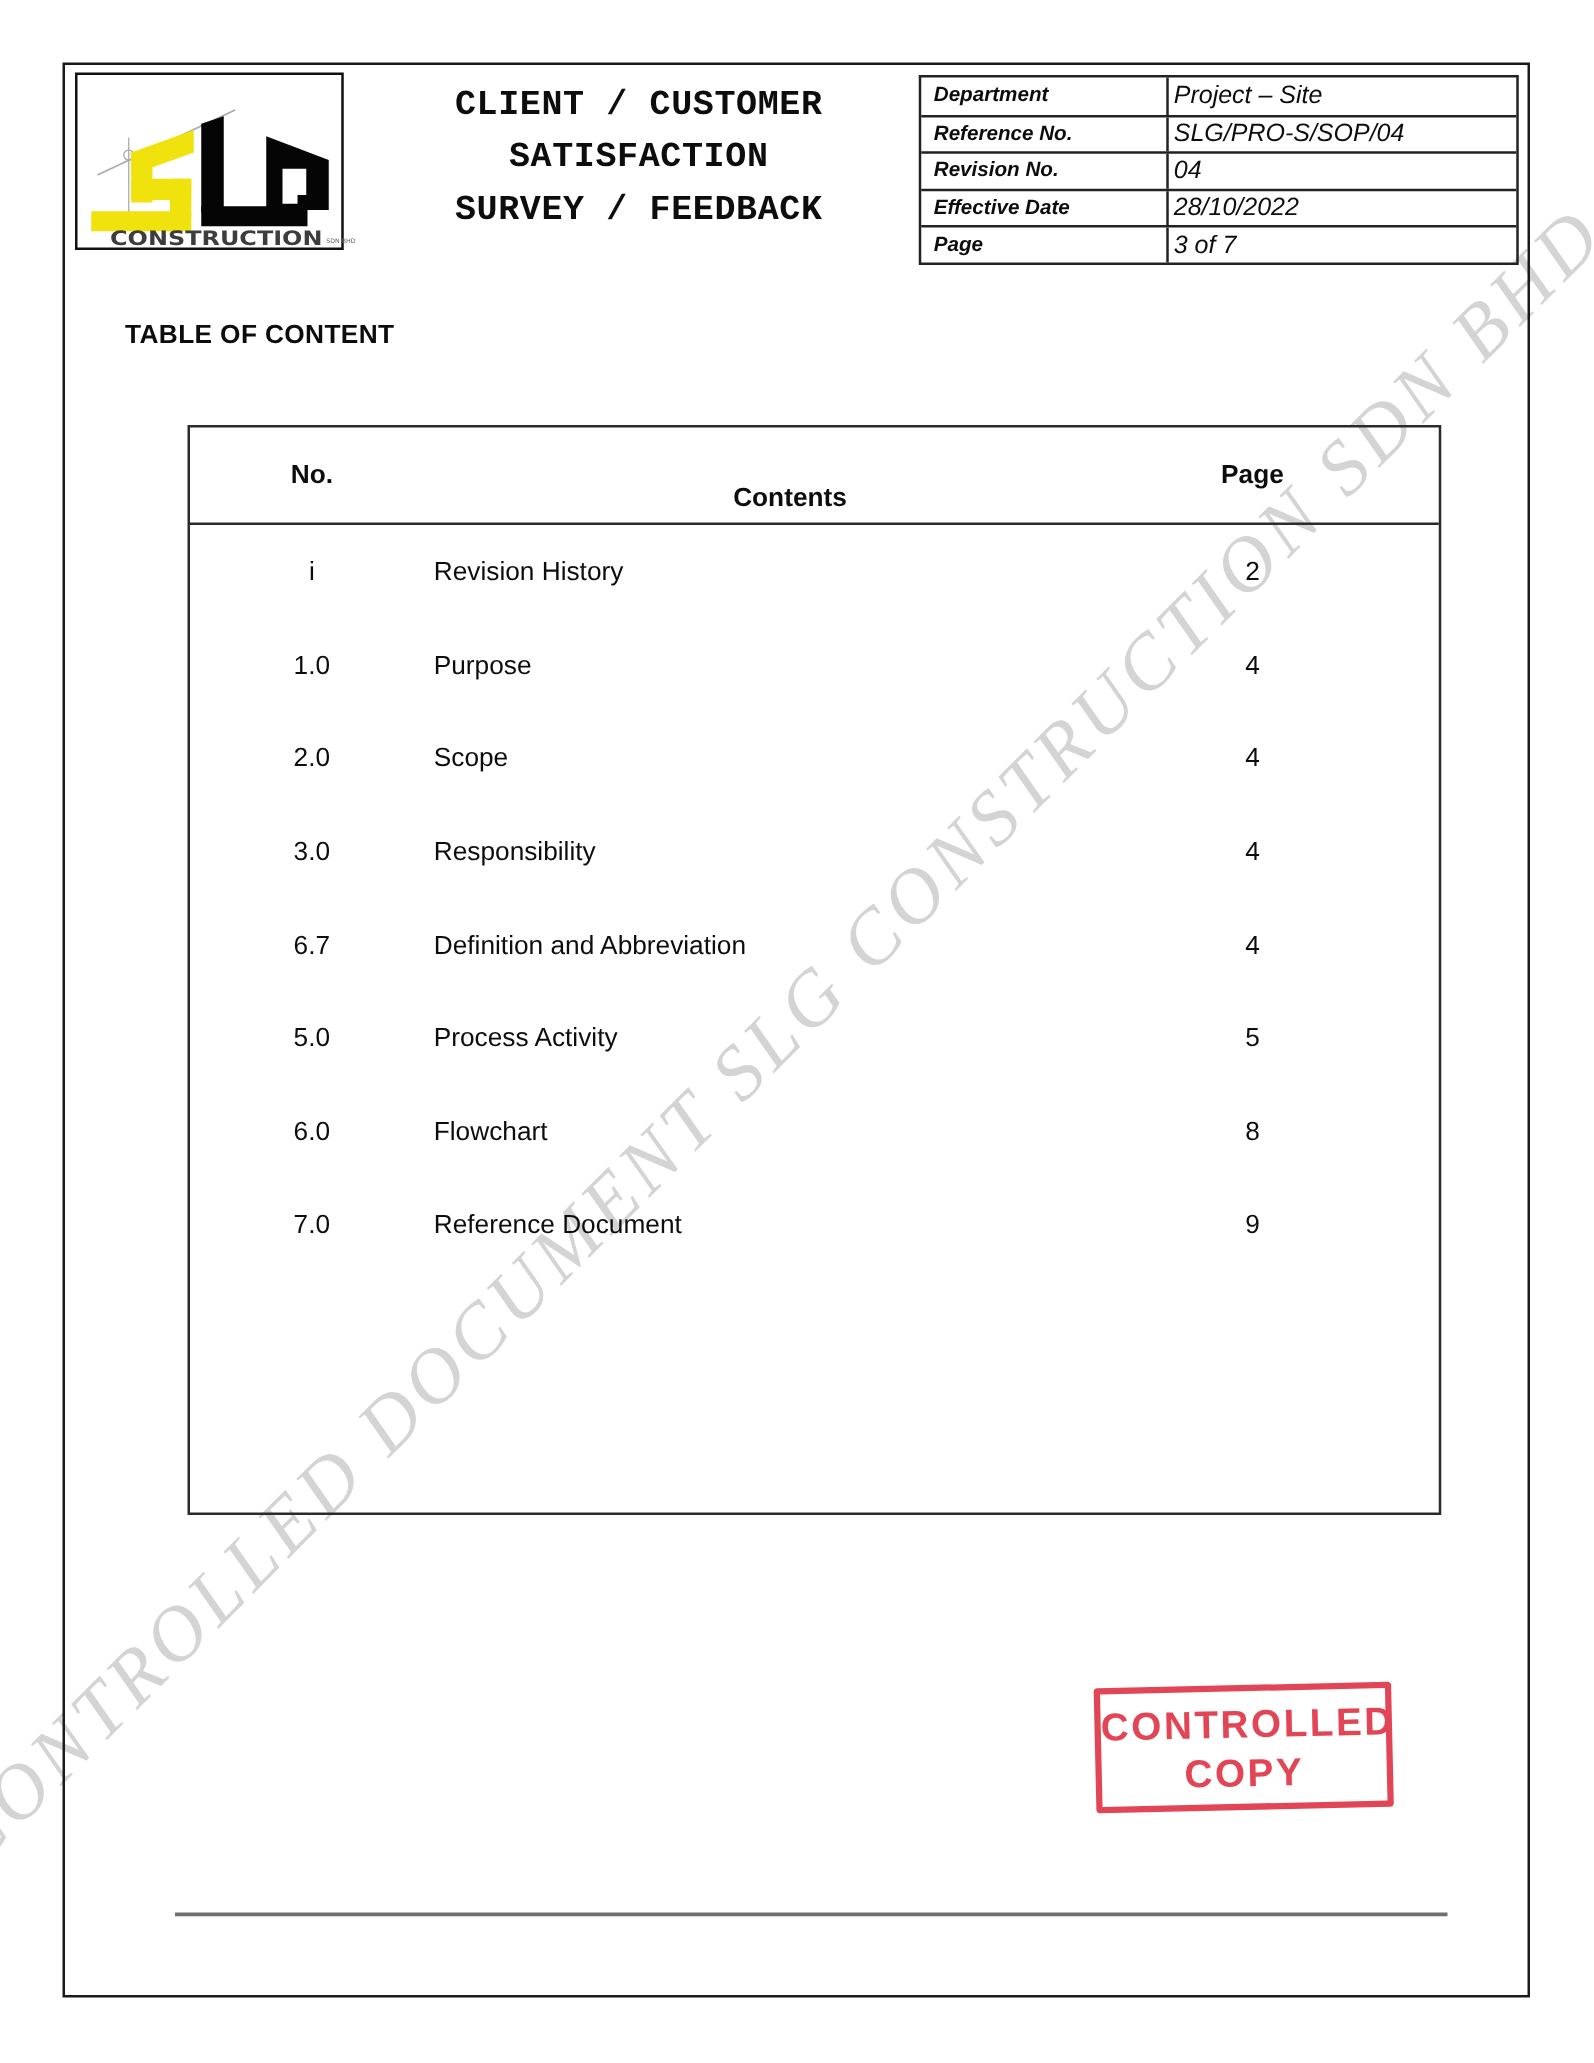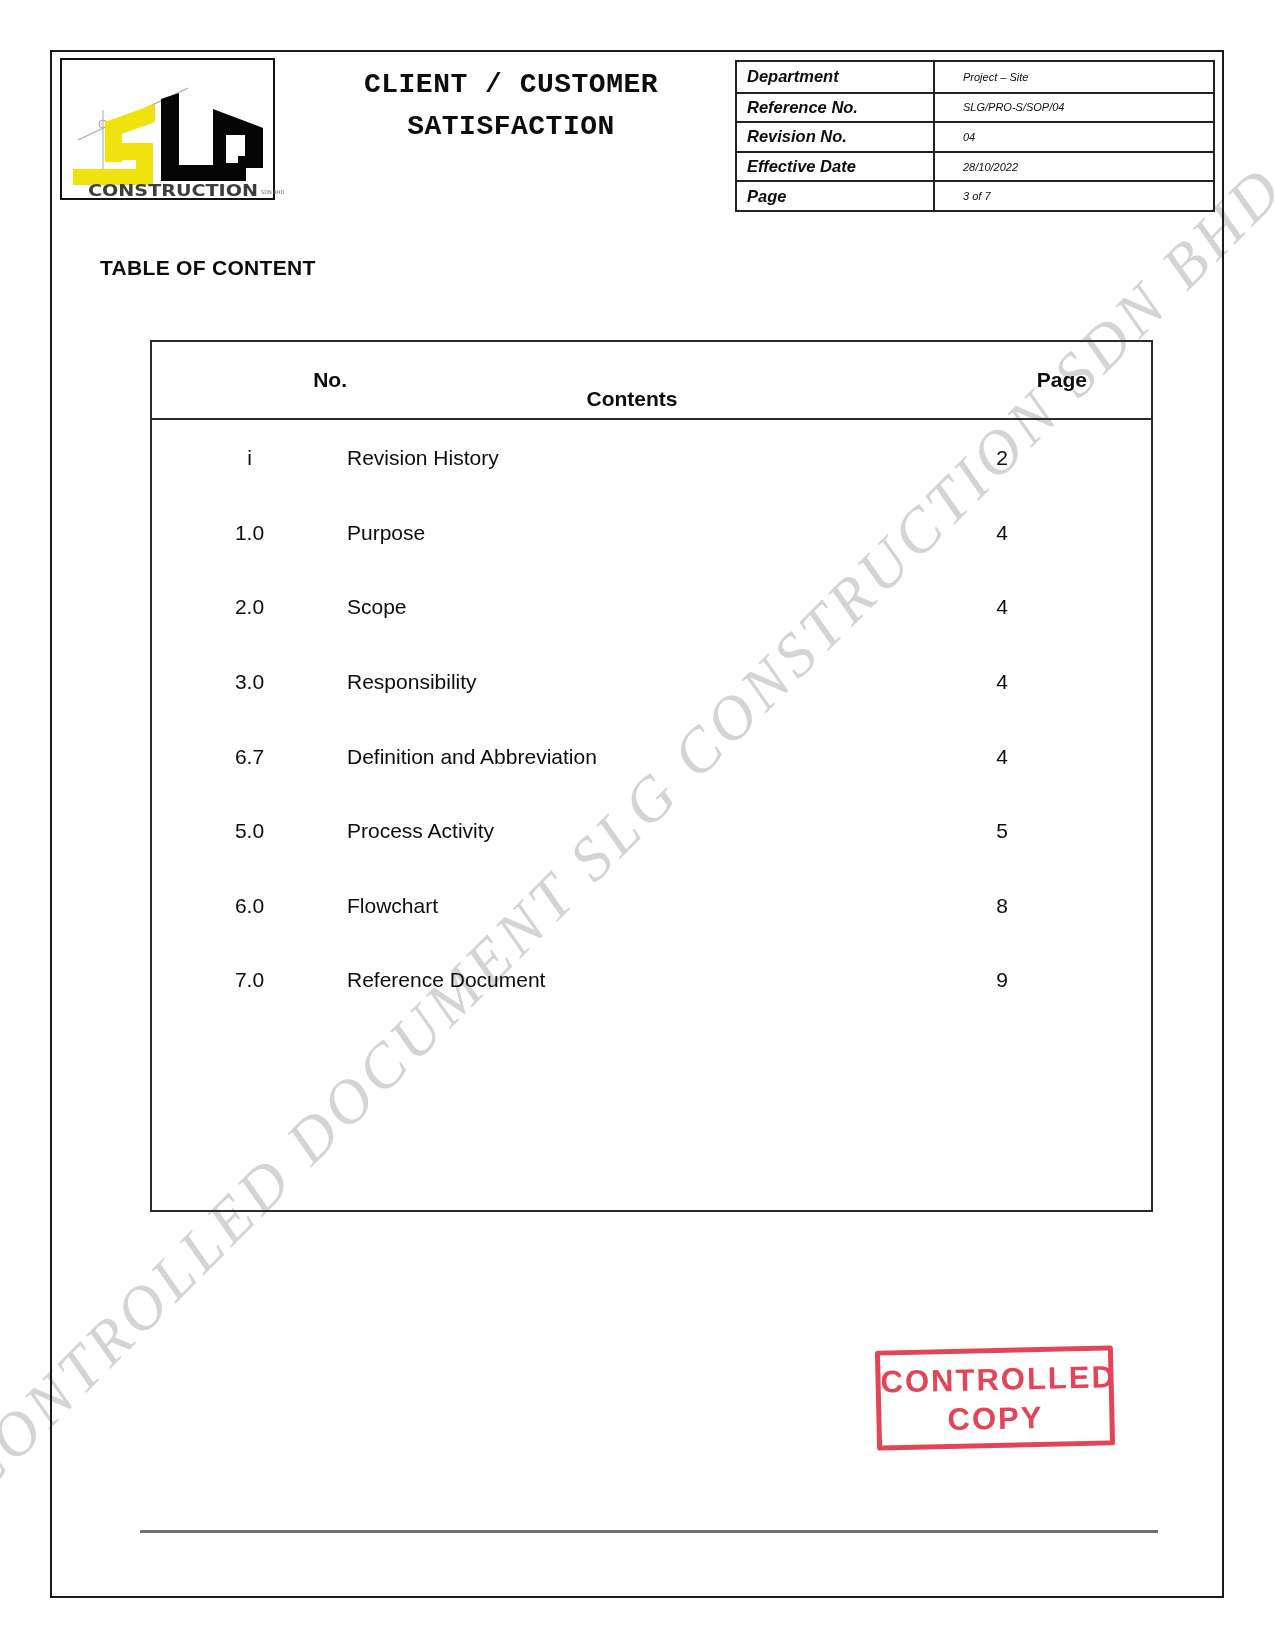--- a/index.html
+++ b/index.html
@@ -56,41 +56,41 @@
     border-top:2px solid #222;
     align-items:center;
   }
   .info-row:first-child{border-top:none;}
   .info-label{
     font-weight:bold;font-size:16.5px;color:#0d0d0d;
     padding-left:10px;
     border-right:2px solid #222;
     align-self:stretch;display:flex;align-items:center;
   }
-  .info-value{font-size:11px;color:#0d0d0d;padding-left:28px;}
+  .info-value{font-size:20px;color:#0d0d0d;padding-left:4px;}
   .section-heading{
     left:100px;top:256px;
     font-size:21px;font-weight:bold;color:#0d0d0d;
     letter-spacing:0.3px;
   }
   .toc-table{
     left:150px;top:340px;width:1003px;height:872px;
     border:2px solid #2b2b2b;
     box-sizing:border-box;
   }
   .toc-header{
     height:78px;
     border-bottom:2px solid #2b2b2b;
     box-sizing:border-box;
     display:grid;
     grid-template-columns:195px 570px 170px 1fr;
     align-items:center;
     font-size:21px;font-weight:bold;color:#0d0d0d;
   }
-  .toc-h-no,.toc-h-page{text-align:right;}
+  .toc-h-no,.toc-h-page{text-align:center;}
   .toc-h-contents{text-align:center;margin-top:38px;}
   .toc-body{padding-top:1px;}
   .toc-row{
     height:74.6px;
     display:grid;
     grid-template-columns:195px 570px 170px 1fr;
     align-items:center;
     font-size:21px;color:#0d0d0d;
   }
   .toc-no{text-align:center;}
@@ -152,20 +152,21 @@
       </g>
 
       <text x="26" y="136" font-family="DejaVu Sans, sans-serif" font-size="16" font-weight="bold" fill="#3d3d3d" textLength="170" lengthAdjust="spacingAndGlyphs">CONSTRUCTION</text>
       <text x="199" y="134" font-family="DejaVu Sans, sans-serif" font-size="5" fill="#6a6a6a">SDN BHD</text>
     </svg>
   </div>
 
   <div class="layer doc-title">
     <div>CLIENT / CUSTOMER</div>
     <div>SATISFACTION</div>
+    <div>SURVEY / FEEDBACK</div>
   </div>
 
   <div class="layer info-table">
 
       <div class="info-row">
         <div class="info-label">Department</div>
         <div class="info-value">Project – Site</div>
       </div>
 
       <div class="info-row">

